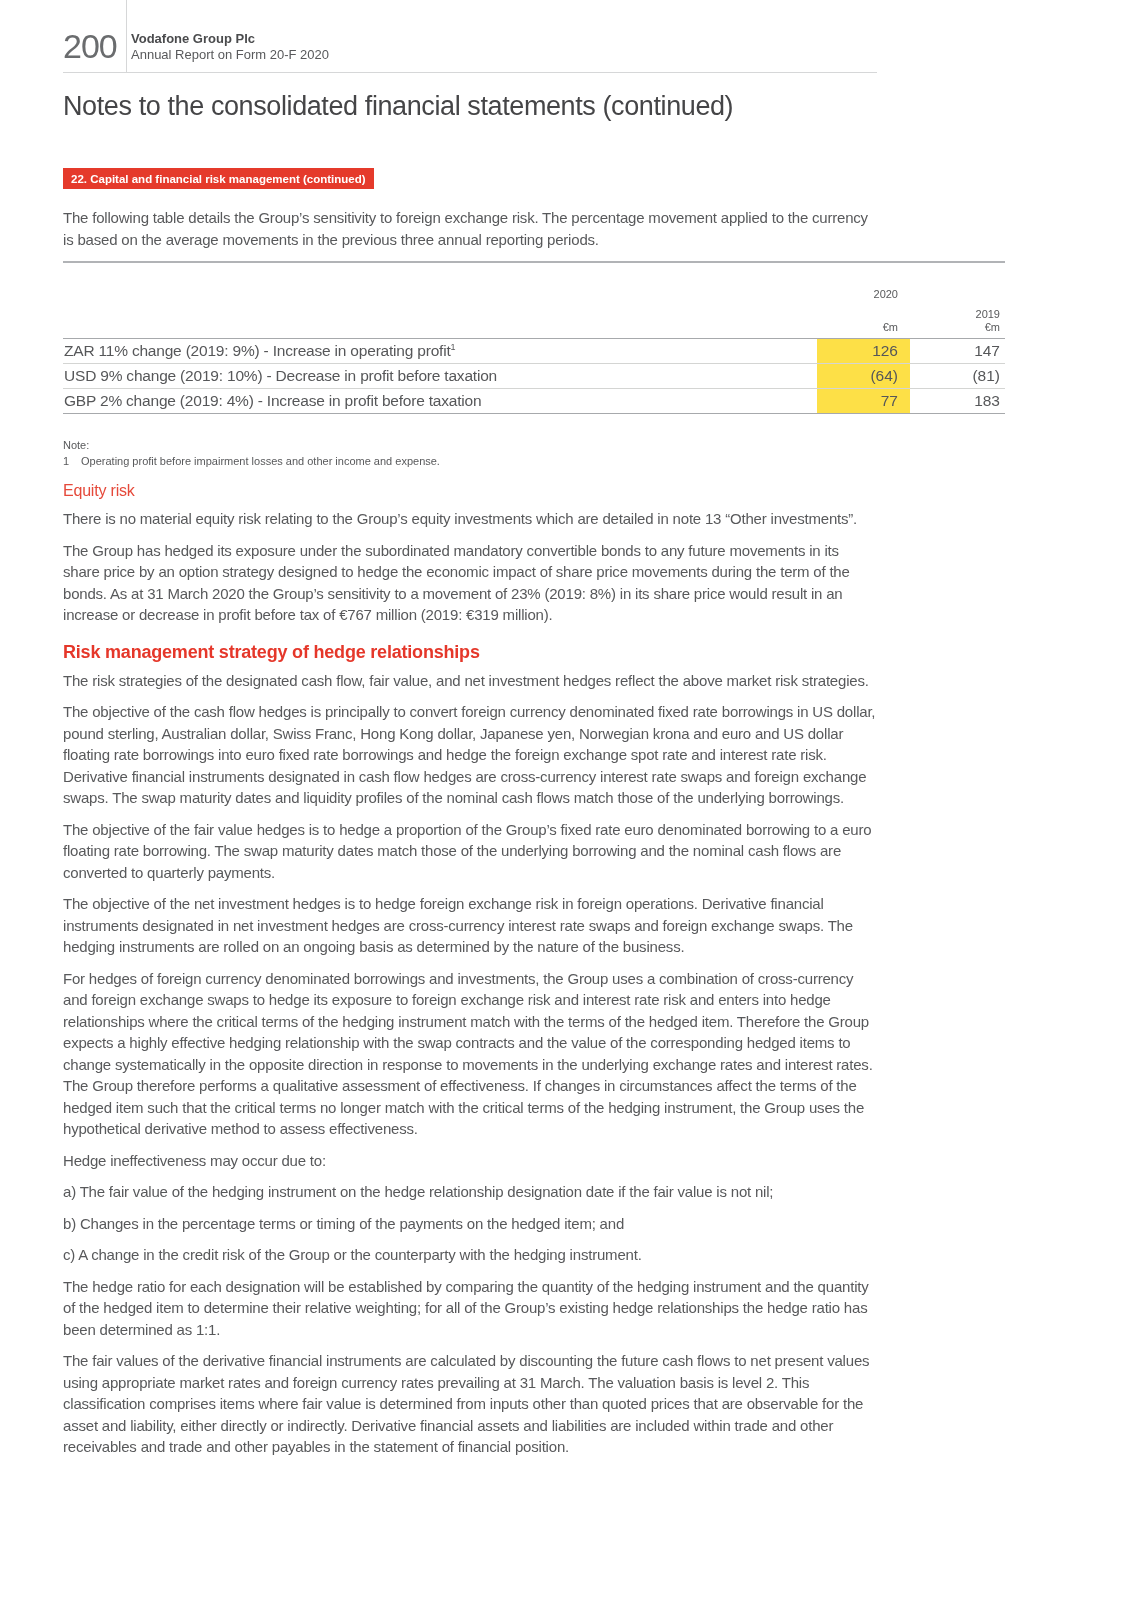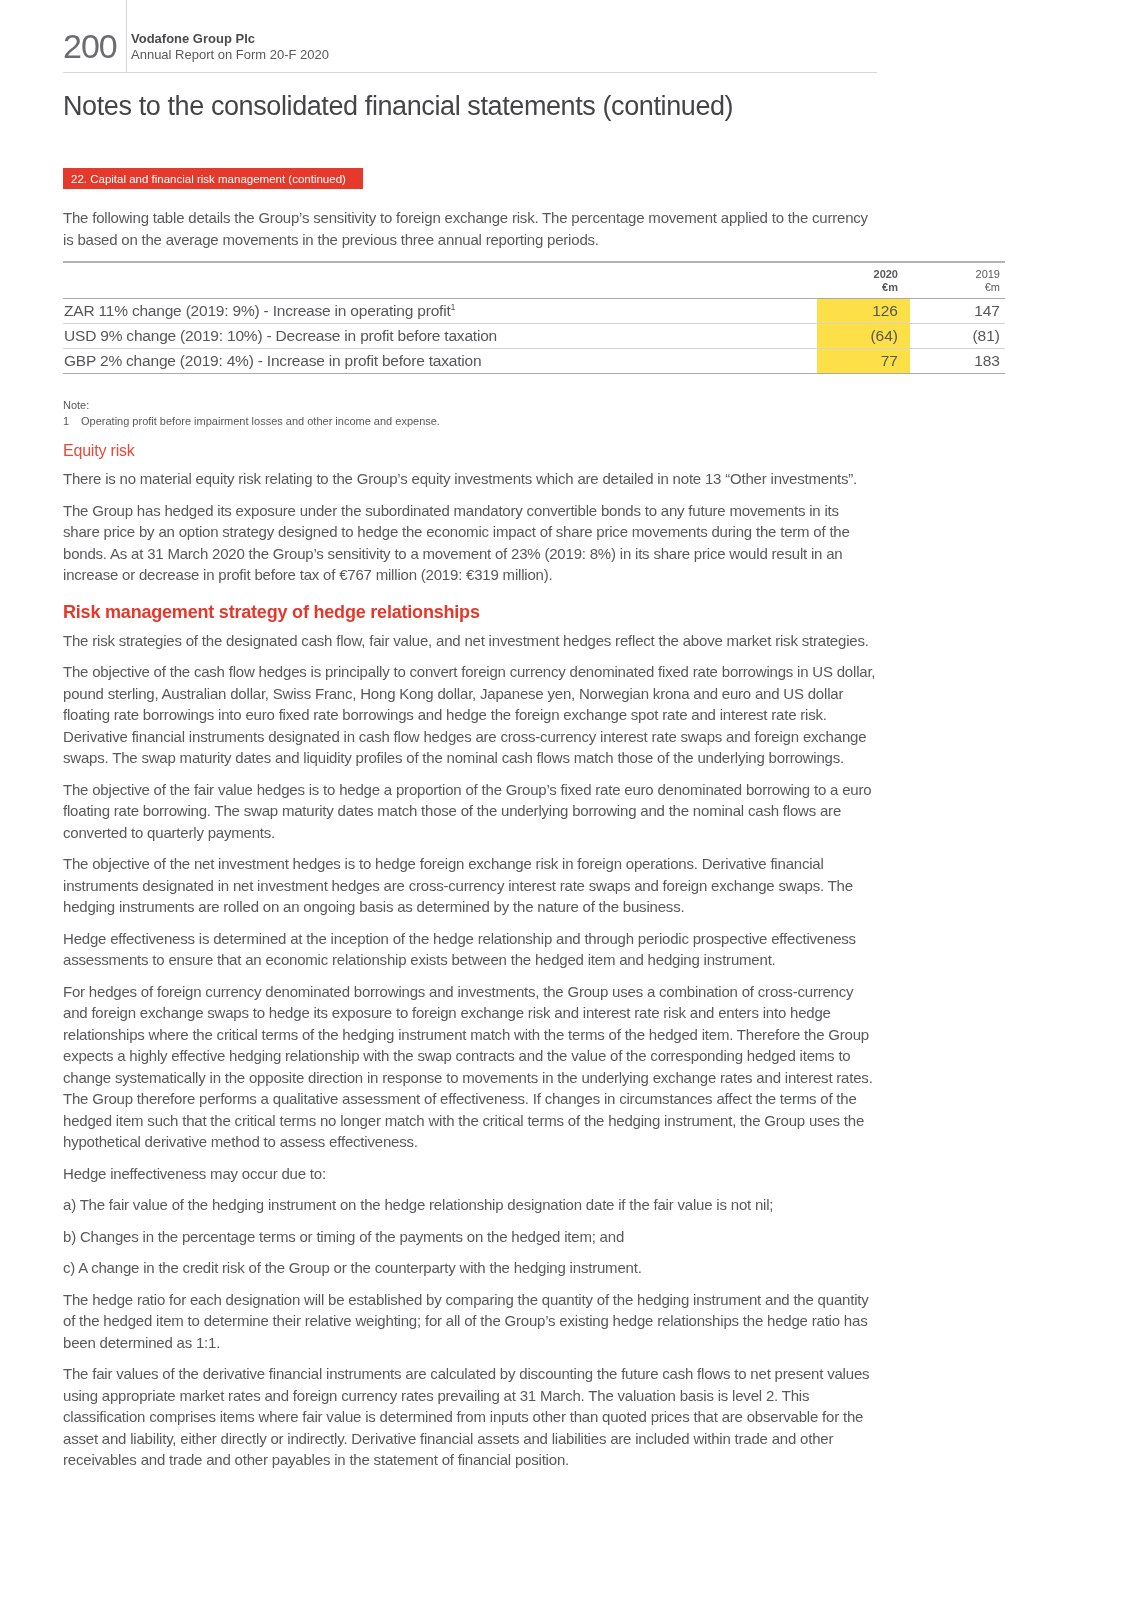--- a/index.html
+++ b/index.html
@@ -19,33 +19,33 @@
   .pub-block { padding-left:16px; font-size:13px; line-height:16px; color:#58595b; }
   .pub-company { font-weight:bold; color:#4a4b4d; }
 
   
   .page-title { margin-top:17px; font-size:27px; font-weight:300; color:#454547; letter-spacing:-0.4px; line-height:32px; }
 
   
   .section-banner {
     display:inline-block; margin-top:46px;
     background:#e53a2b; color:#ffffff;
-    font-size:11.5px; font-weight:normal; letter-spacing:0;
-    padding:5px 17px 4px 8px; line-height:12px;
+    font-size:11.5px; font-weight:bold; letter-spacing:0;
+    padding:5px 8px 4px 8px; line-height:12px;
   }
 
   
   .body-text { font-size:15px; line-height:21.5px; letter-spacing:-0.2px; color:#58595b; max-width:968px; margin-top:10px; }
   .intro { margin-top:18px; }
 
   
   table.fx-table { border-collapse:collapse; width:942px; margin-top:11px; border-top:2px solid #b1b3b6; }
   table.fx-table th, table.fx-table td { font-weight:normal; vertical-align:bottom; }
   .col-head { text-align:right; font-size:11px; line-height:13px; padding:5px 0 4px; border-bottom:1px solid #a7a9ac; color:#58595b; }
-  .col-head .yr-2020, .col-head .unit-2020 { font-weight:bold; }
+  .col-head .yr-2020, .col-head .unit-2020 { font-weight:normal;margin-top:20px; }
   th.label-head { border-bottom:1px solid #a7a9ac; }
   td.row-label { font-size:15.5px; letter-spacing:-0.2px; color:#565759; padding:3px 0 3px 1px; border-bottom:1px solid #d4d5d3; line-height:18px; }
   td.val { font-size:15.5px; text-align:right; color:#565759; border-bottom:1px solid #d4d5d3; padding:3px 12px 3px 0; }
   td.val-2020 { background:#fde047; width:93px; }
   td.val-2019 { width:95px; padding-right:5px; }
   th.head-2020 { width:93px; padding-right:12px; }
   th.head-2019 { width:95px; padding-right:5px; }
   tr.last td { border-bottom:1px solid #a7a9ac; }
   sup { font-size:9px; vertical-align:super; line-height:0; }
 
@@ -130,21 +130,20 @@
   <h3 class="red-subhead">Equity risk</h3>
   <p class="body-text tight">There is no material equity risk relating to the Group’s equity investments which are detailed in note 13 “Other investments”.</p>
   <p class="body-text">The Group has hedged its exposure under the subordinated mandatory convertible bonds to any future movements in its share price by an option strategy designed to hedge the economic impact of share price movements during the term of the bonds. As at 31 March 2020 the Group’s sensitivity to a movement of 23% (2019: 8%) in its share price would result in an increase or decrease in profit before tax of €767 million (2019: €319 million).</p>
 
   
   <h2 class="red-heading">Risk management strategy of hedge relationships</h2>
   <p class="body-text tight">The risk strategies of the designated cash flow, fair value, and net investment hedges reflect the above market risk strategies.</p>
   <p class="body-text">The objective of the cash flow hedges is principally to convert foreign currency denominated fixed rate borrowings in US dollar, pound sterling, Australian dollar, Swiss Franc, Hong Kong dollar, Japanese yen, Norwegian krona and euro and US dollar floating rate borrowings into euro fixed rate borrowings and hedge the foreign exchange spot rate and interest rate risk. Derivative financial instruments designated in cash flow hedges are cross-currency interest rate swaps and foreign exchange swaps. The swap maturity dates and liquidity profiles of the nominal cash flows match those of the underlying borrowings.</p>
   <p class="body-text">The objective of the fair value hedges is to hedge a proportion of the Group’s fixed rate euro denominated borrowing to a euro floating rate borrowing. The swap maturity dates match those of the underlying borrowing and the nominal cash flows are converted to quarterly payments.</p>
   <p class="body-text">The objective of the net investment hedges is to hedge foreign exchange risk in foreign operations. Derivative financial instruments designated in net investment hedges are cross-currency interest rate swaps and foreign exchange swaps. The hedging instruments are rolled on an ongoing basis as determined by the nature of the business.</p>
-  <p class="body-text">Hedge effectiveness is determined at the inception of the hedge relationship and through periodic prospective effectiveness assessments to ensure that an economic relationship exists between the hedged item and hedging instrument.</p>
   <p class="body-text">For hedges of foreign currency denominated borrowings and investments, the Group uses a combination of cross-currency and foreign exchange swaps to hedge its exposure to foreign exchange risk and interest rate risk and enters into hedge relationships where the critical terms of the hedging instrument match with the terms of the hedged item. Therefore the Group expects a highly effective hedging relationship with the swap contracts and the value of the corresponding hedged items to change systematically in the opposite direction in response to movements in the underlying exchange rates and interest rates. The Group therefore performs a qualitative assessment of effectiveness. If changes in circumstances affect the terms of the hedged item such that the critical terms no longer match with the critical terms of the hedging instrument, the Group uses the hypothetical derivative method to assess effectiveness.</p>
 
   <p class="body-text">Hedge ineffectiveness may occur due to:</p>
   <p class="body-text">a)  The fair value of the hedging instrument on the hedge relationship designation date if the fair value is not nil;</p>
   <p class="body-text">b)  Changes in the percentage terms or timing of the payments on the hedged item; and</p>
   <p class="body-text">c)  A change in the credit risk of the Group or the counterparty with the hedging instrument.</p>
 
   <p class="body-text">The hedge ratio for each designation will be established by comparing the quantity of the hedging instrument and the quantity of the hedged item to determine their relative weighting; for all of the Group’s existing hedge relationships the hedge ratio has been determined as 1:1.</p>
   <p class="body-text">The fair values of the derivative financial instruments are calculated by discounting the future cash flows to net present values using appropriate market rates and foreign currency rates prevailing at 31 March. The valuation basis is level 2. This classification comprises items where fair value is determined from inputs other than quoted prices that are observable for the asset and liability, either directly or indirectly. Derivative financial assets and liabilities are included within trade and other receivables and trade and other payables in the statement of financial position.</p>
 

